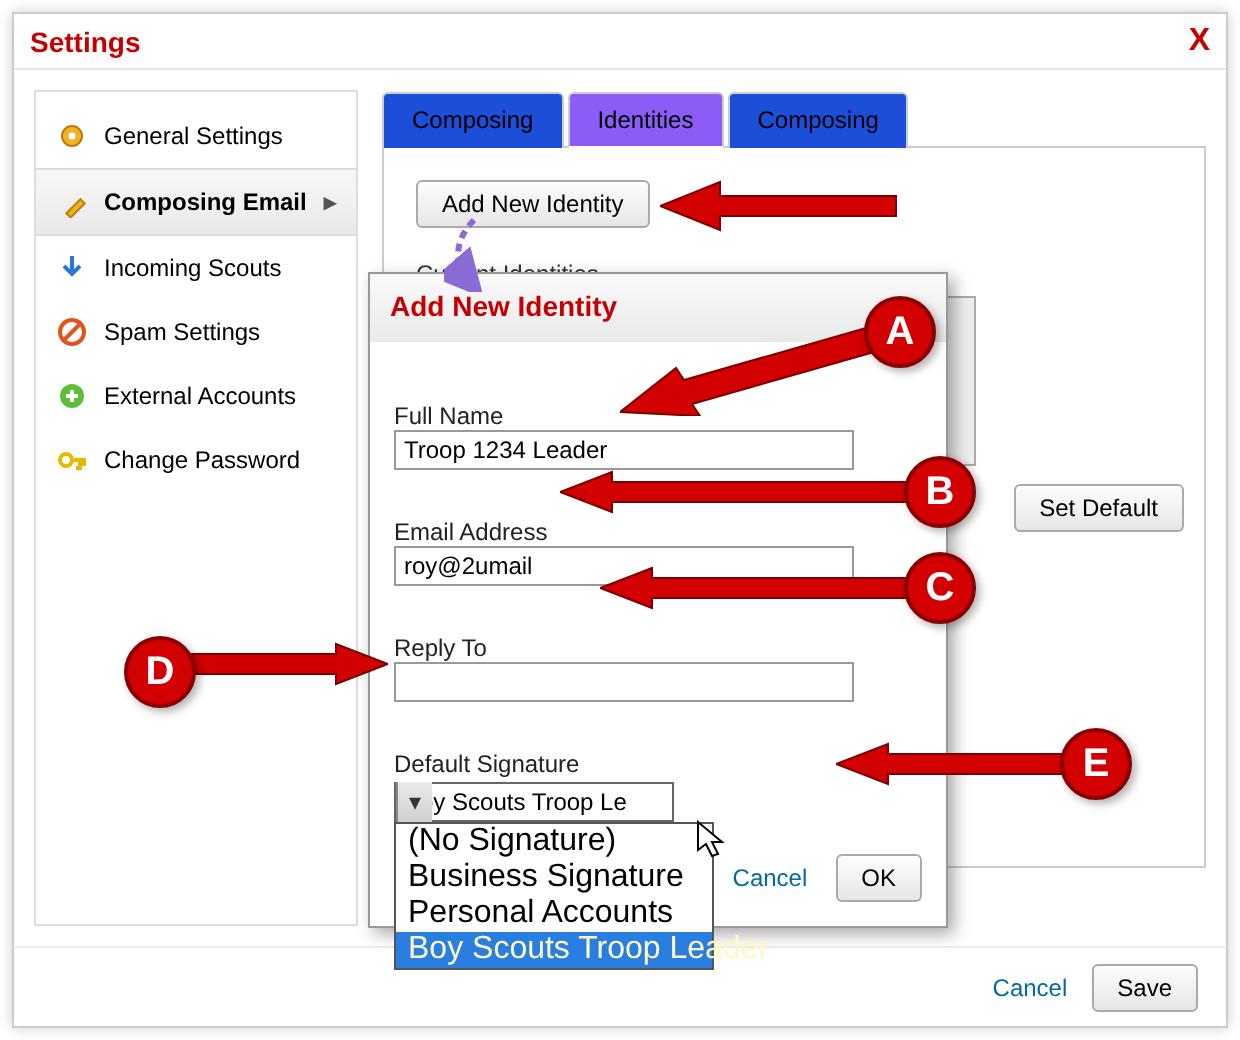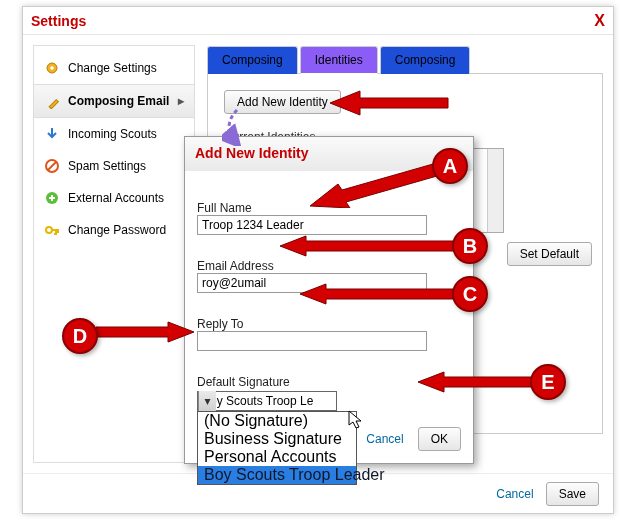--- a/index.html
+++ b/index.html
@@ -12,21 +12,20 @@
     height: 520px;
     position: relative;
     overflow: hidden;
   }
   .window {
     position: absolute;
     left: 6px; top: 6px; right: 6px; bottom: 6px;
     border: 1px solid #ccc;
     box-shadow: 0 0 6px rgba(0,0,0,0.2);
     background: #fff;
-    margin-left: 16px;
   }
   .titlebar {
     height: 28px;
     display: flex;
     align-items: center;
     padding: 0 8px;
     border-bottom: 1px solid #e5e5e5;
   }
   .titlebar .title {
     color: #c40000;
@@ -189,21 +188,21 @@
   }
   .dropdown {
     position:absolute;
     top:20px; left:0;
     width: 160px;
     border:1px solid #555;
     background:#fff;
     z-index:10;
   }
   .dropdown .opt { padding:0 6px; font-size:16px; white-space:nowrap; }
-  .dropdown .opt.hl { background:#2a7de1; color:#0f172a; }
+  .dropdown .opt.hl { background:#2a7de1; color:#fef9c3; }
   .modal-actions {
     display:flex; justify-content:flex-end; align-items:center;
     gap:14px; margin-top:16px;
   }
   
   .badge {
     position:absolute;
     width:36px;height:36px;border-radius:50%;
     background:#d20000;color:#fff;font-weight:bold;
     font-size:20px;display:flex;align-items:center;justify-content:center;
@@ -235,21 +234,21 @@
 
   <div class="body">
     <div class="sidebar">
       <div class="side-item">
         <span class="icon">
           <svg viewBox="0 0 16 16" width="16" height="16">
               <circle cx="8" cy="8" r="5" fill="#f3b023" stroke="#b97f00"></circle>
               <circle cx="8" cy="8" r="1.8" fill="#fff"></circle>
             </svg>
         </span>
-        <span>Change Settings</span>
+        <span>General Settings</span>
       </div>
       <div class="side-item active">
         <span class="icon">
           <svg viewBox="0 0 16 16" width="16" height="16">
               <rect x="2" y="10" width="10" height="3" transform="rotate(-45 8 8)" fill="#f3b023" stroke="#b97f00"></rect>
             </svg>
         </span>
         <span>Composing Email</span>
         <span class="chev">▸</span>
       </div>

